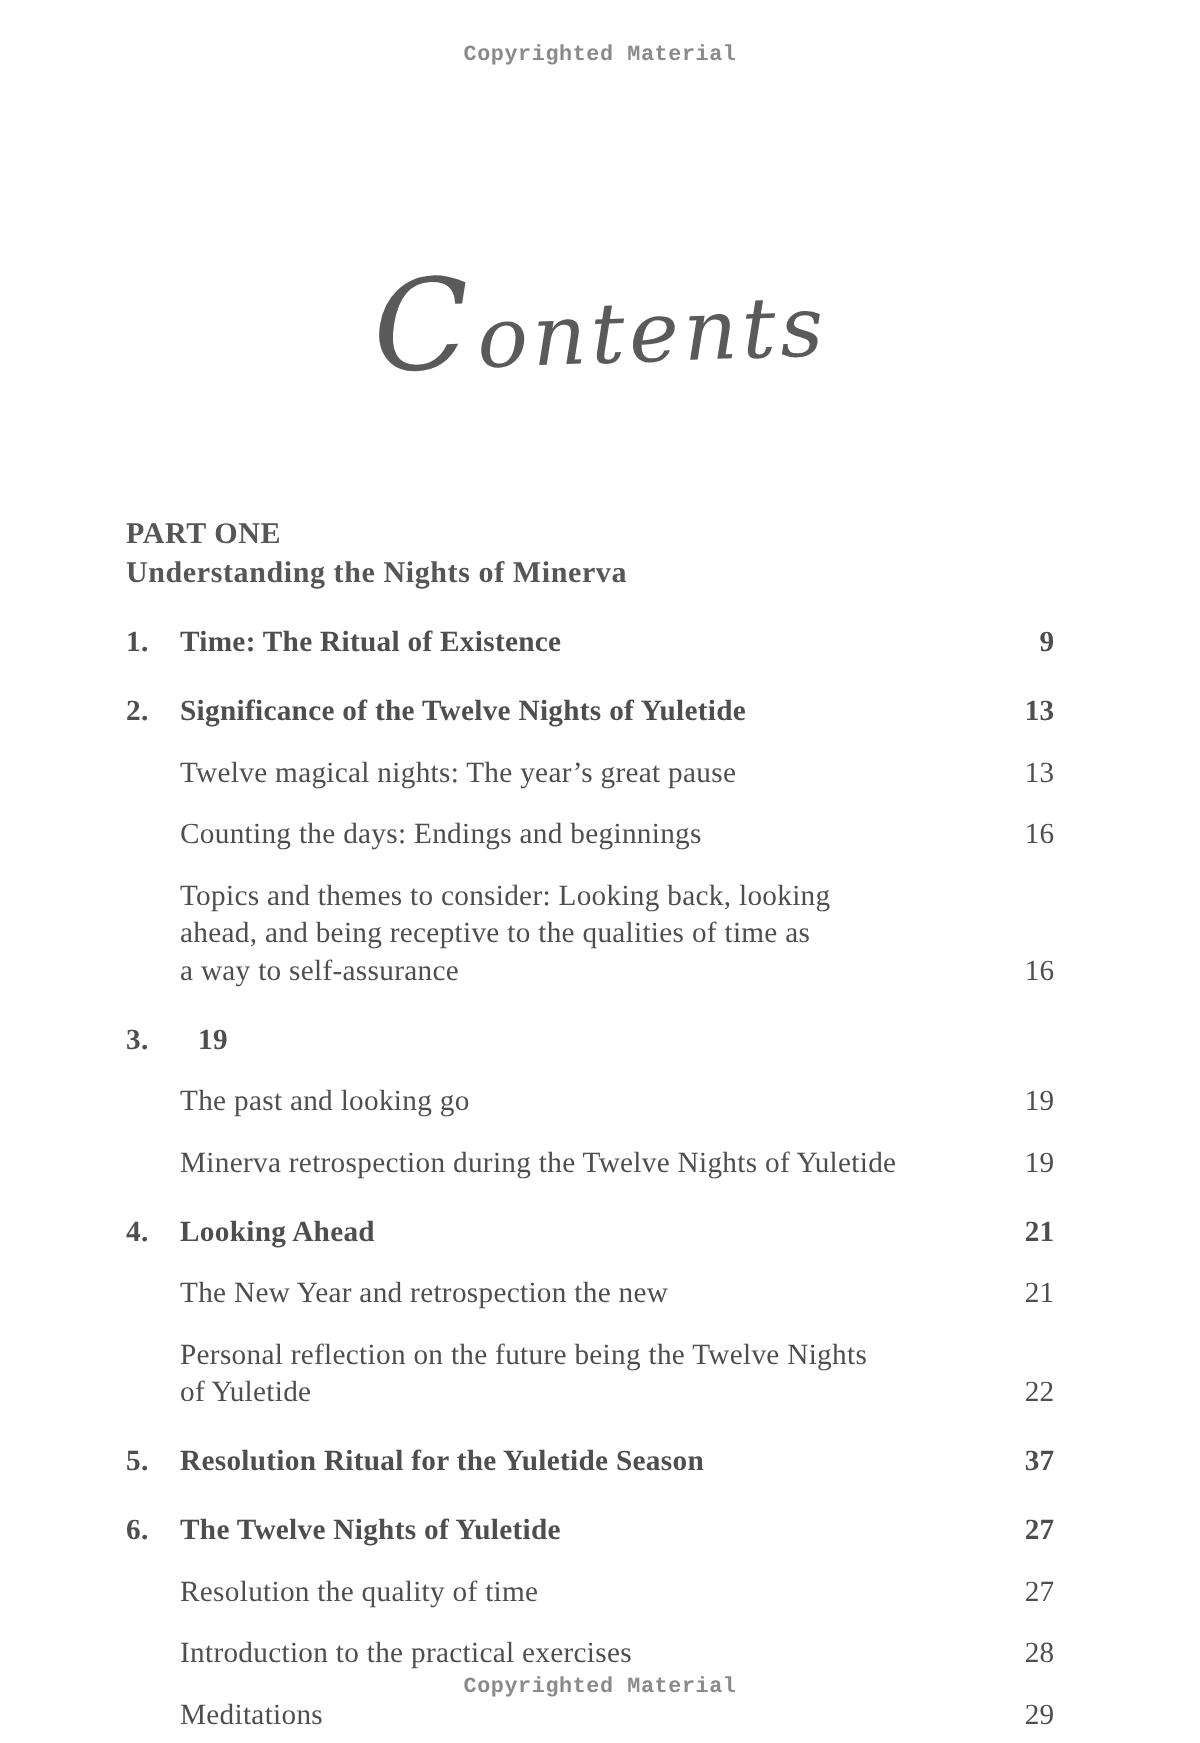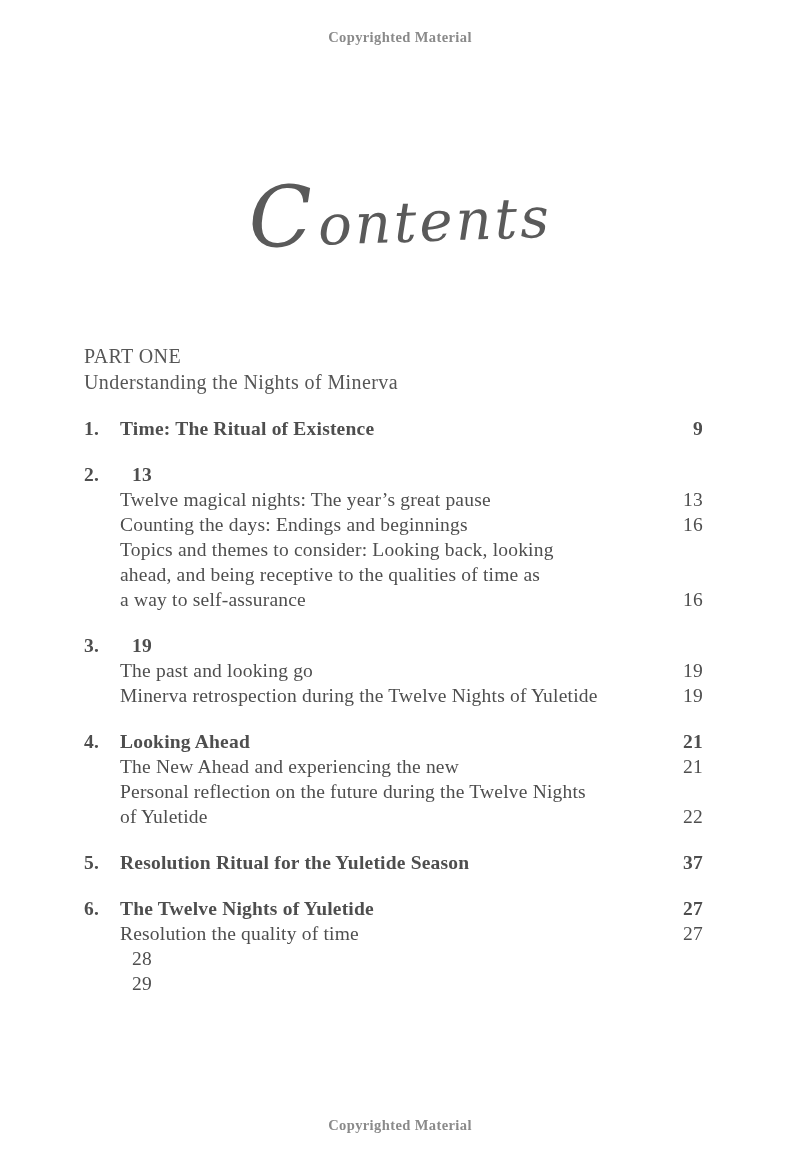--- a/index.html
+++ b/index.html
@@ -7,21 +7,21 @@
   body {
     width: 800px; height: 1162px;
     background: #ffffff;
     font-family: "Liberation Serif", serif;
     color: #4e4e4e;
     position: relative;
     overflow: hidden;
   }
   .watermark {
     text-align: center;
-    font-family: Liberation Serif, serif;
+    font-family: Liberation Mono, monospace;
     font-weight: bold;
     font-size: 14.5px;
     color: #8a8a8a;
     letter-spacing: 0.4px;
     line-height: 20px;
   }
   .watermark-top { padding-top: 27px; }
   .watermark-bottom { position: absolute; left: 0; right: 0; top: 1115px; }
   .contents-title {
     margin-top: 120px;
@@ -39,31 +39,31 @@
     font-size: 84px;
     letter-spacing: 5px;
   }
   .toc {
     margin: 84px 0 0 84px;
     width: 619px;
     font-size: 19.5px;
     letter-spacing: 0.2px;
   }
   .part-heading {
-    font-weight: normal;
+    font-weight: bold;
     font-size: 20px;
     line-height: 26px;
     letter-spacing: 0.4px;
     color: #565656;
   }
   .row {
     display: flex;
     align-items: flex-end;
     line-height: 25px;
-    margin-top: 0;
+    margin-top: 16px;
   }
   .row.chapter {
     font-weight: bold;
     margin-top: 21px;
     color: #4e4e4e;
   }
   .num { width: 36px; flex: none; }
   .sub { padding-left: 36px; }
   .entry-title { flex: 1; white-space: pre-line; }
   .page { flex: none; text-align: right; padding-left: 12px; }
@@ -83,20 +83,21 @@
   </div>
 
   <div class="row chapter">
     <span class="num">1.</span>
     <span class="entry-title">Time: The Ritual of Existence</span>
     <span class="page">9</span>
   </div>
 
   <div class="row chapter">
     <span class="num">2.</span>
+    <span class="entry-title">Significance of the Twelve Nights of Yuletide</span>
     <span class="page">13</span>
   </div>
   <div class="row sub">
     <span class="entry-title">Twelve magical nights: The year’s great pause</span>
     <span class="page">13</span>
   </div>
   <div class="row sub">
     <span class="entry-title">Counting the days: Endings and beginnings</span>
     <span class="page">16</span>
   </div>
@@ -119,46 +120,48 @@
     <span class="entry-title">Minerva retrospection during the Twelve Nights of Yuletide</span>
     <span class="page">19</span>
   </div>
 
   <div class="row chapter">
     <span class="num">4.</span>
     <span class="entry-title">Looking Ahead</span>
     <span class="page">21</span>
   </div>
   <div class="row sub">
-    <span class="entry-title">The New Ahead and experiencing the new</span>
+    <span class="entry-title">The New Year and retrospection the new</span>
     <span class="page">21</span>
   </div>
   <div class="row sub">
-    <span class="entry-title">Personal reflection on the future during the Twelve Nights
+    <span class="entry-title">Personal reflection on the future being the Twelve Nights
 of Yuletide</span>
     <span class="page">22</span>
   </div>
 
   <div class="row chapter">
     <span class="num">5.</span>
     <span class="entry-title">Resolution Ritual for the Yuletide Season</span>
     <span class="page">37</span>
   </div>
 
   <div class="row chapter">
     <span class="num">6.</span>
     <span class="entry-title">The Twelve Nights of Yuletide</span>
     <span class="page">27</span>
   </div>
   <div class="row sub">
     <span class="entry-title">Resolution the quality of time</span>
     <span class="page">27</span>
   </div>
   <div class="row sub">
+    <span class="entry-title">Introduction to the practical exercises</span>
     <span class="page">28</span>
   </div>
   <div class="row sub">
+    <span class="entry-title">Meditations</span>
     <span class="page">29</span>
   </div>
 
 </div>
 
 <div class="watermark watermark-bottom">Copyrighted Material</div>
 
 </body></html>

